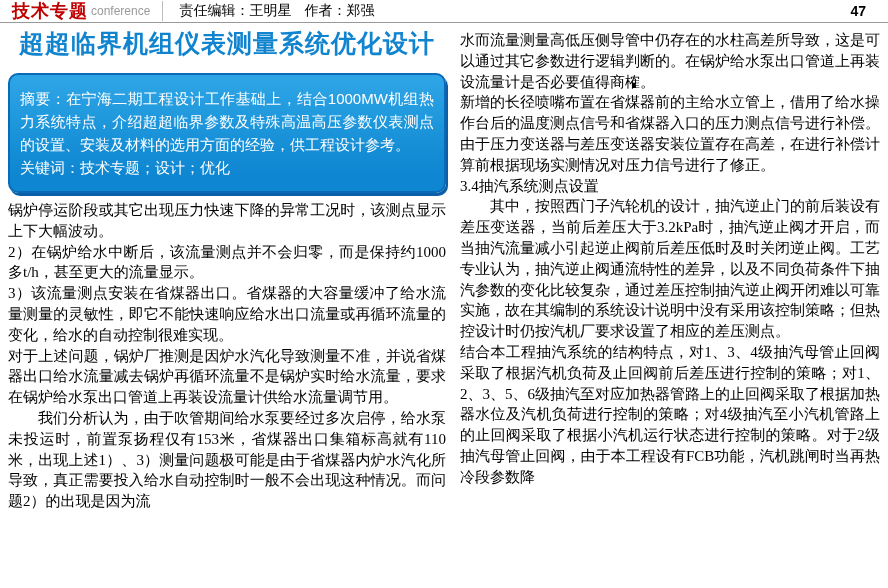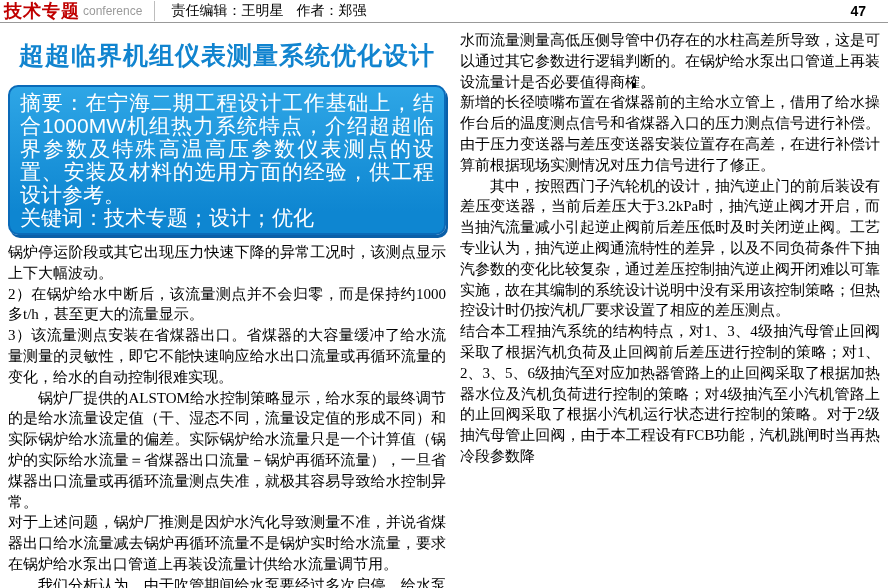--- a/index.html
+++ b/index.html
@@ -18,52 +18,52 @@
     font-family:"Liberation Serif","DejaVu Serif",serif;color:var(--text-black);
   }
   
   .masthead{
     position:absolute;top:0;left:0;right:0;height:22px;
     display:flex;align-items:center;background:#fff;
   }
   .brand{
     font-family:"Liberation Sans","DejaVu Sans",sans-serif;
     font-weight:bold;font-size:18px;line-height:22px;color:var(--brand-red);
-    margin-left:4px;letter-spacing:1px;white-space:nowrap;
+    margin-left:12px;letter-spacing:1px;white-space:nowrap;
   }
   .brand-sub{
     font-family:"Liberation Sans","DejaVu Sans",sans-serif;
     font-size:12px;color:var(--brand-gray);margin-left:3px;white-space:nowrap;
   }
   .vdiv{width:1px;height:20px;background:#bdbdbd;margin:0 16px 0 12px;}
   .editor-line{display:flex;gap:13px;font-size:14px;white-space:nowrap;}
   .pageno{
     margin-left:auto;margin-right:22px;
     font-family:"Liberation Sans","DejaVu Sans",sans-serif;
     font-weight:bold;font-size:14px;
   }
   .rule{position:absolute;top:22px;left:0;right:0;height:1px;background:var(--rule-gray);}
   
   .columns{position:absolute;top:23px;left:0;right:0;bottom:0;display:flex;}
   .col-left{width:452px;box-sizing:border-box;padding:0 6px 0 8px;}
   .col-right{flex:1;box-sizing:border-box;padding:7px 8px 0 8px;}
   .article-title{
     font-family:"Liberation Sans","DejaVu Sans",sans-serif;
     color:var(--title-blue);font-size:25px;font-weight:bold;
-    text-align:center;margin:16px 0 13px;letter-spacing:1px;white-space:nowrap;
+    text-align:center;margin:4px 0 13px;letter-spacing:1px;white-space:nowrap;
   }
   .abstract-box{
     background:linear-gradient(180deg,var(--box-blue-top) 0%,var(--box-blue-bottom) 85%);
     border:2px solid var(--box-border);
     box-shadow:2px 3px 0 #0a5fa8;
     border-radius:10px;
     color:#ffffff;
     font-family:"Liberation Sans","DejaVu Sans",sans-serif;
-    font-size:21px;line-height:23px;
-    padding:4px 10px;
+    font-size:15px;line-height:23px;
+    padding:12px 10px;
   }
   .abstract-box p{margin:0;text-align:justify;}
   .body-text{
     margin-top:7px;font-size:15px;line-height:20.8px;text-align:justify;
   }
   .col-right .body-text{margin-top:0;}
   .para{margin:0;}
   .indent{text-indent:2em;}
   .sec-heading{font-weight:normal;}
 </style>
@@ -90,29 +90,29 @@
     <section class="col-left">
       <h1 class="article-title">超超临界机组仪表测量系统优化设计</h1>
       <div class="abstract-box">
         <p>摘要：在宁海二期工程设计工作基础上，结合1000MW机组热力系统特点，介绍超超临界参数及特殊高温高压参数仪表测点的设置、安装及材料的选用方面的经验，供工程设计参考。</p>
         <p>关键词：技术专题；设计；优化</p>
       </div>
       <div class="body-text" id="left-col-body">
           <p class="para">锅炉停运阶段或其它出现压力快速下降的异常工况时，该测点显示上下大幅波动。</p>
           <p class="para">2）在锅炉给水中断后，该流量测点并不会归零，而是保持约1000多t/h，甚至更大的流量显示。</p>
           <p class="para">3）该流量测点安装在省煤器出口。省煤器的大容量缓冲了给水流量测量的灵敏性，即它不能快速响应给水出口流量或再循环流量的变化，给水的自动控制很难实现。</p>
-          <p class="para indent">锅炉厂提供的ALSTOM给水控制策略显示，给水泵的最终调节的是给水流量设定值（干、湿态不同，流量设定值的形成不同）和实际锅炉给水流量的偏差。实际锅炉给水流量只是一个计算值（锅炉的实际给水流量＝省煤器出口流量－锅炉再循环流量），一旦省煤器出口流量或再循环流量测点失准，就极其容易导致给水控制异常。</p>
           <p class="para">对于上述问题，锅炉厂推测是因炉水汽化导致测量不准，并说省煤器出口给水流量减去锅炉再循环流量不是锅炉实时给水流量，要求在锅炉给水泵出口管道上再装设流量计供给水流量调节用。</p>
           <p class="para indent">我们分析认为，由于吹管期间给水泵要经过多次启停，给水泵未投运时，前置泵扬程仅有153米，省煤器出口集箱标高就有110米，出现上述1）、3）测量问题极可能是由于省煤器内炉水汽化所导致，真正需要投入给水自动控制时一般不会出现这种情况。而问题2）的出现是因为流</p>
         </div>
     </section>
 
     <section class="col-right">
       <div class="body-text" id="right-col-body">
           <p class="para">水而流量测量高低压侧导管中仍存在的水柱高差所导致，这是可以通过其它参数进行逻辑判断的。在锅炉给水泵出口管道上再装设流量计是否必要值得商榷。</p>
           <p class="para">新增的长径喷嘴布置在省煤器前的主给水立管上，借用了给水操作台后的温度测点信号和省煤器入口的压力测点信号进行补偿。由于压力变送器与差压变送器安装位置存在高差，在进行补偿计算前根据现场实测情况对压力信号进行了修正。</p>
+          <p class="para sec-heading">3.4抽汽系统测点设置</p>
           <p class="para indent">其中，按照西门子汽轮机的设计，抽汽逆止门的前后装设有差压变送器，当前后差压大于3.2kPa时，抽汽逆止阀才开启，而当抽汽流量减小引起逆止阀前后差压低时及时关闭逆止阀。工艺专业认为，抽汽逆止阀通流特性的差异，以及不同负荷条件下抽汽参数的变化比较复杂，通过差压控制抽汽逆止阀开闭难以可靠实施，故在其编制的系统设计说明中没有采用该控制策略；但热控设计时仍按汽机厂要求设置了相应的差压测点。</p>
           <p class="para">结合本工程抽汽系统的结构特点，对1、3、4级抽汽母管止回阀采取了根据汽机负荷及止回阀前后差压进行控制的策略；对1、2、3、5、6级抽汽至对应加热器管路上的止回阀采取了根据加热器水位及汽机负荷进行控制的策略；对4级抽汽至小汽机管路上的止回阀采取了根据小汽机运行状态进行控制的策略。对于2级抽汽母管止回阀，由于本工程设有FCB功能，汽机跳闸时当再热冷段参数降</p>
         </div>
     </section>
 
   </main>
 </div>
 
 </body></html>

